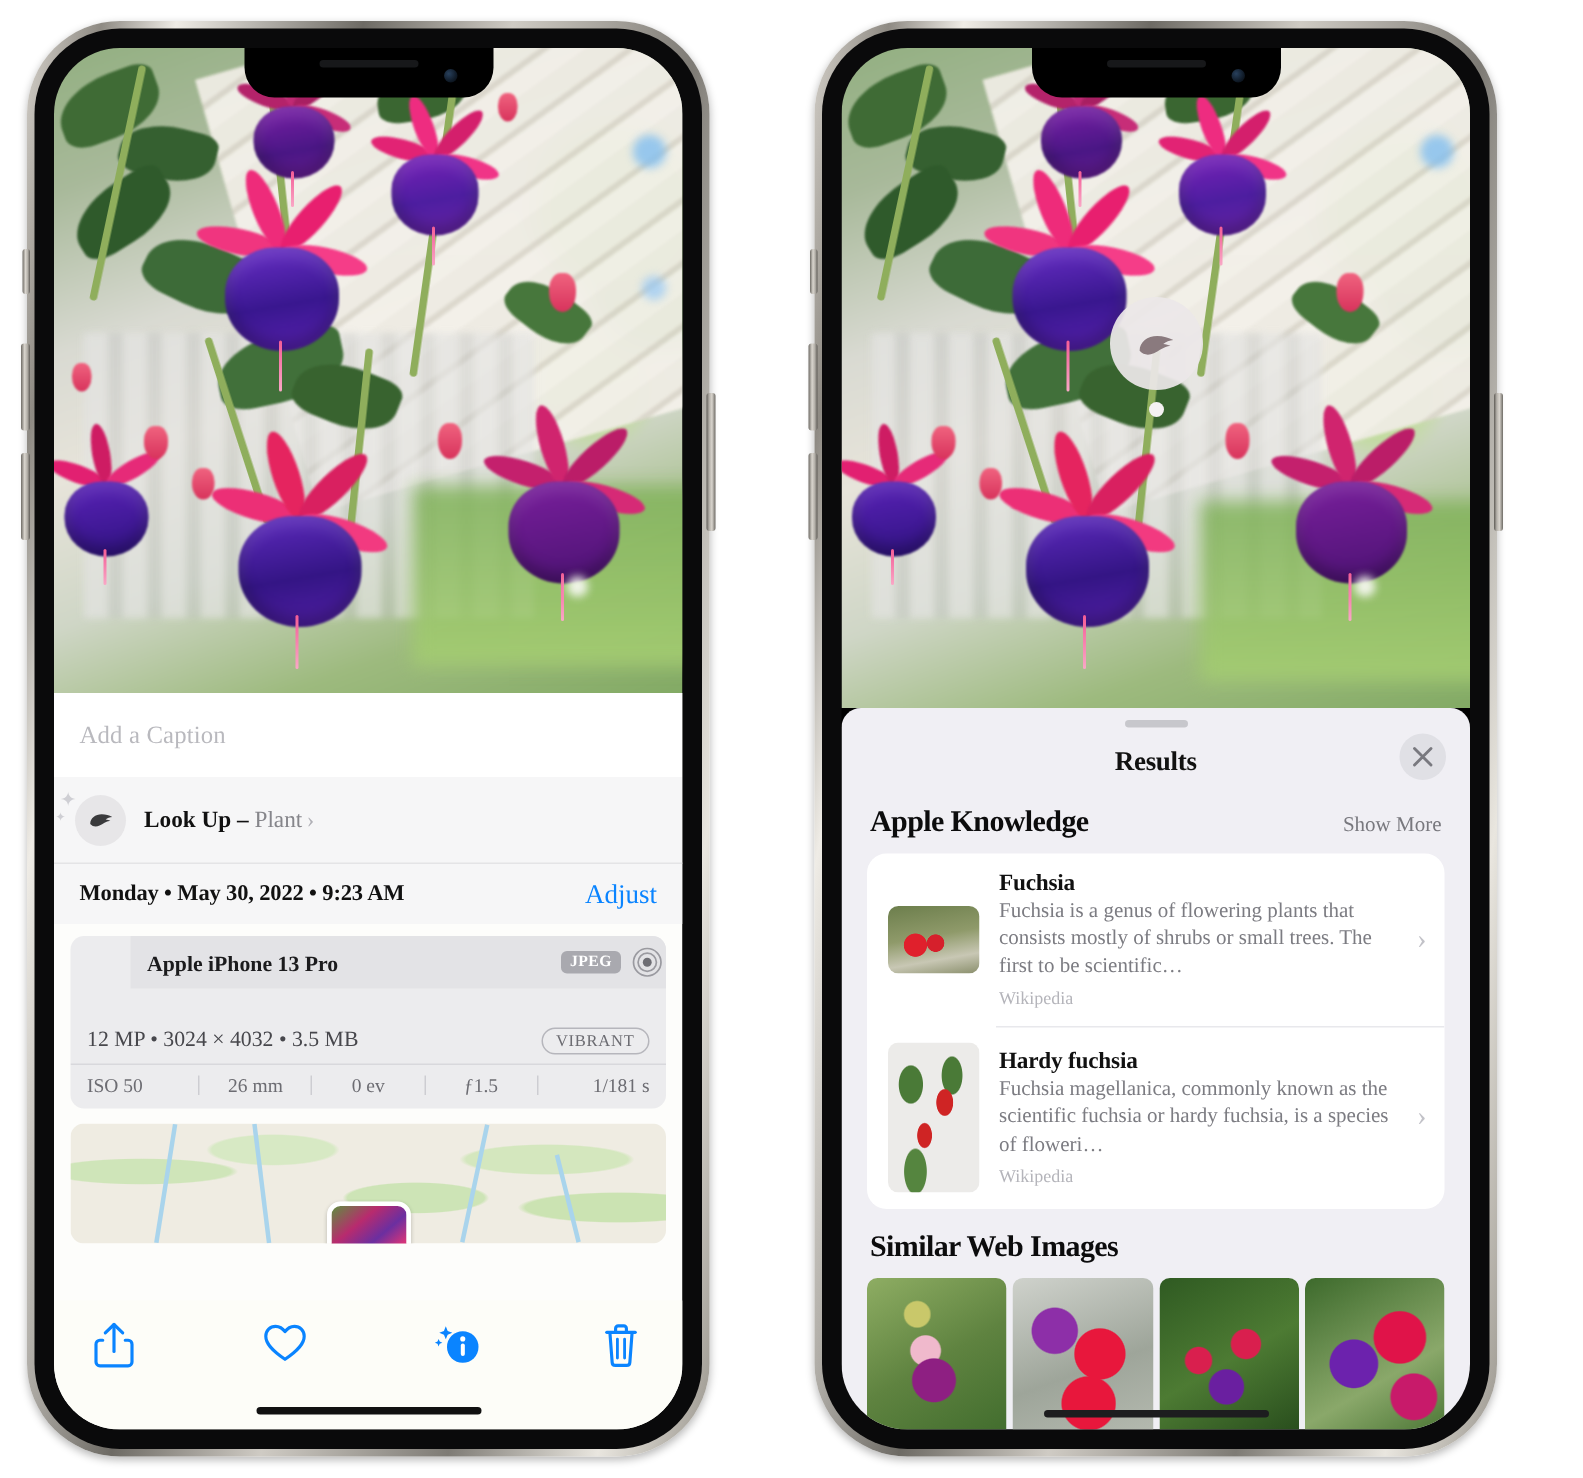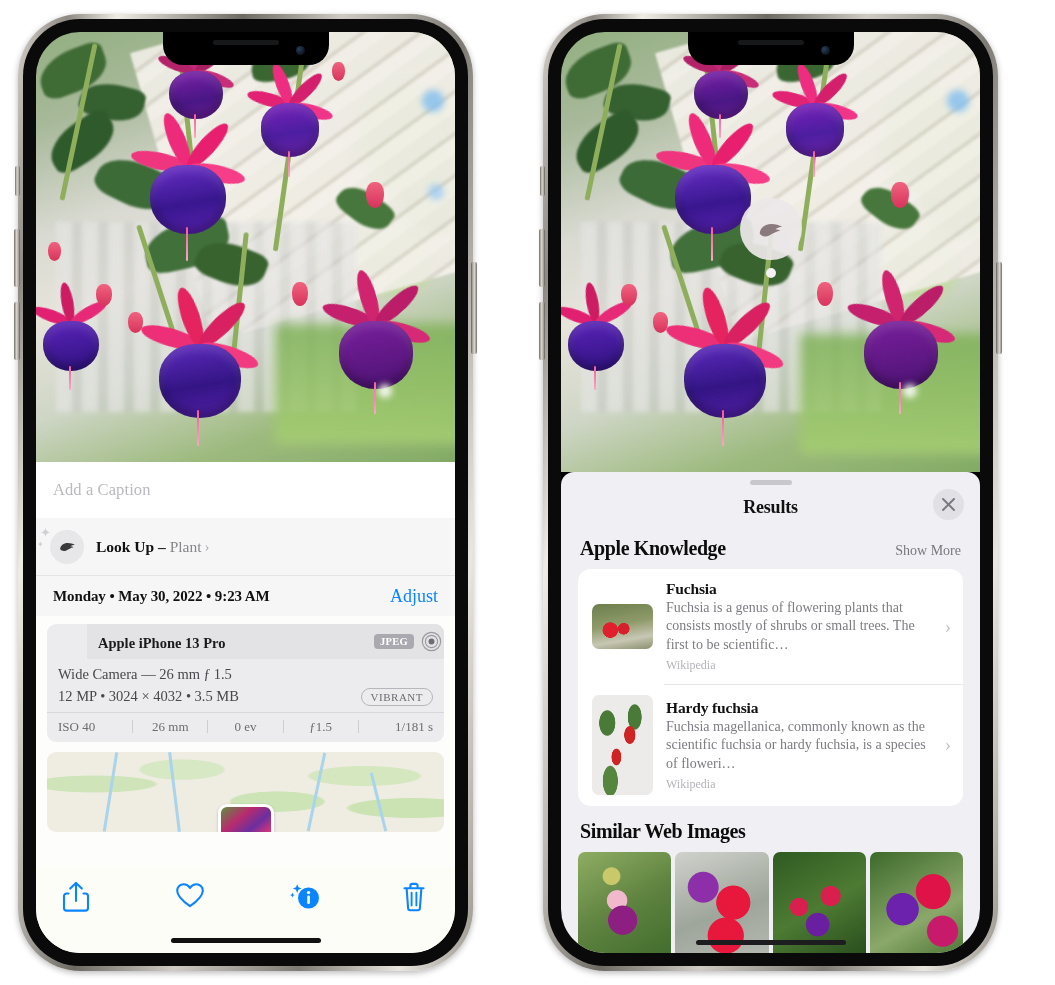--- a/index.html
+++ b/index.html
@@ -167,21 +167,21 @@
     padding: 7px 2px 7px 11px; background:#e3e3e6;margin-left:40px;
   }
   .cam-title { font-size: 14.5px; font-weight: 700; color:#1b1b1d; }
   .cam-head-right { display:flex; align-items:center; gap:7px; }
   .jpeg-badge {
     background:#a9a9af; color:#fff; font-size:10.5px; font-weight:600;
     padding: 2.5px 6px 2px; border-radius: 4px; letter-spacing: .3px;
   }
   .cam-body { padding: 7px 11px 6px; }
   .cam-row-a { font-size: 14.5px; color:#47474c; }
-  .cam-row-b { display:flex; align-items:center; justify-content:space-between; margin-top:5px; }
+  .cam-row-b { display:flex; align-items:center; justify-content:space-between; margin-top:19px; }
   .cam-row-b .txt { font-size: 14.5px; color:#47474c; }
   .vibrant {
     border:1px solid #b6b6bc; color:#6c6c72; font-size:11px; letter-spacing:.5px;
     border-radius: 11px; padding: 2px 9px 1.5px;
   }
   .exif {
     display:flex; align-items:center; padding: 6px 11px 7px;
     border-top: .7px solid #d8d8dc;
   }
   .exif .cell { flex:1; text-align:center; font-size: 13px; color:#6c6c72; }
@@ -453,28 +453,27 @@
             <span class="cam-head-right">
               <span class="jpeg-badge">JPEG</span>
               <svg width="21" height="21" viewBox="0 0 22 22" aria-hidden="true">
                 <circle cx="11" cy="11" r="9.6" fill="none" stroke="#9a9aa0" stroke-width="1.2"></circle>
                 <circle cx="11" cy="11" r="6.4" fill="none" stroke="#9a9aa0" stroke-width="1.2"></circle>
                 <circle cx="11" cy="11" r="3.1" fill="#6e6e74"></circle>
               </svg>
             </span>
           </div>
           <div class="cam-body">
-            <div class="cam-row-a">Wide Camera — 26 mm ƒ 1.5</div>
             <div class="cam-row-b">
               <span class="txt">12 MP • 3024 × 4032 • 3.5 MB</span>
               <span class="vibrant">VIBRANT</span>
             </div>
           </div>
           <div class="exif">
-            <span class="cell">ISO 40</span>
+            <span class="cell">ISO 50</span>
             <span class="bar"></span>
             <span class="cell">26 mm</span>
             <span class="bar"></span>
             <span class="cell">0 ev</span>
             <span class="bar"></span>
             <span class="cell">ƒ1.5</span>
             <span class="bar"></span>
             <span class="cell">1/181 s</span>
           </div>
         </div>

